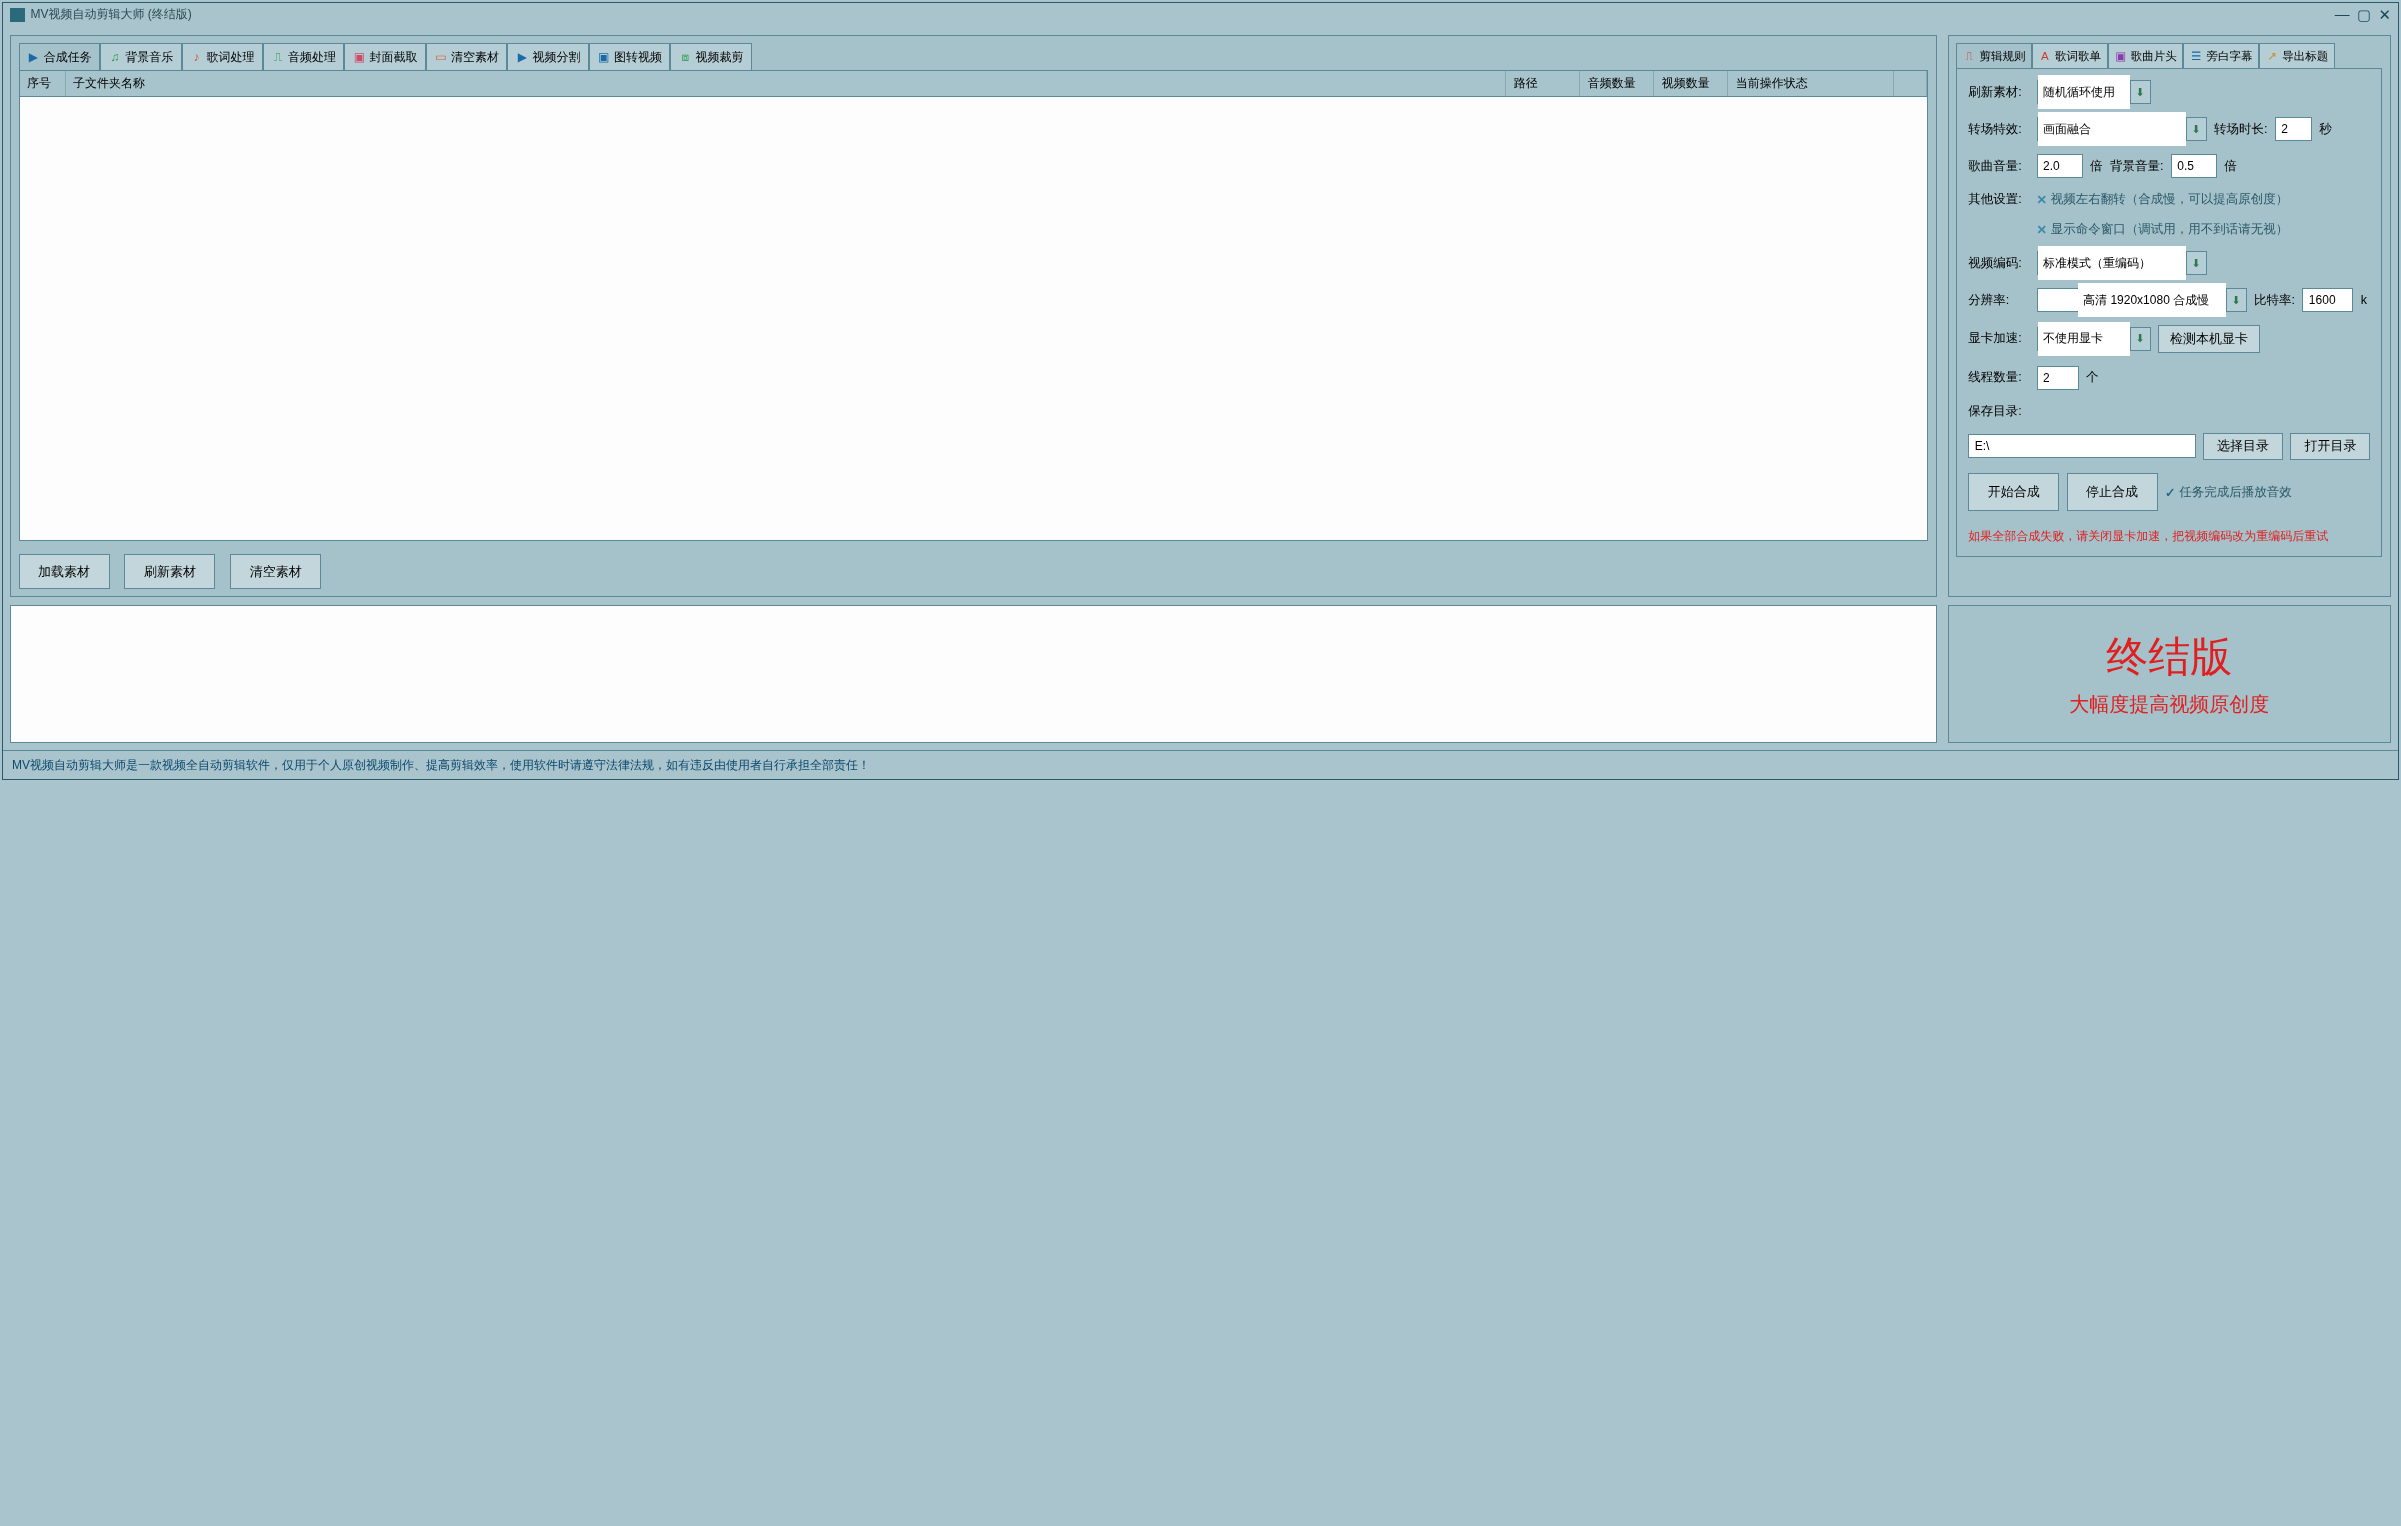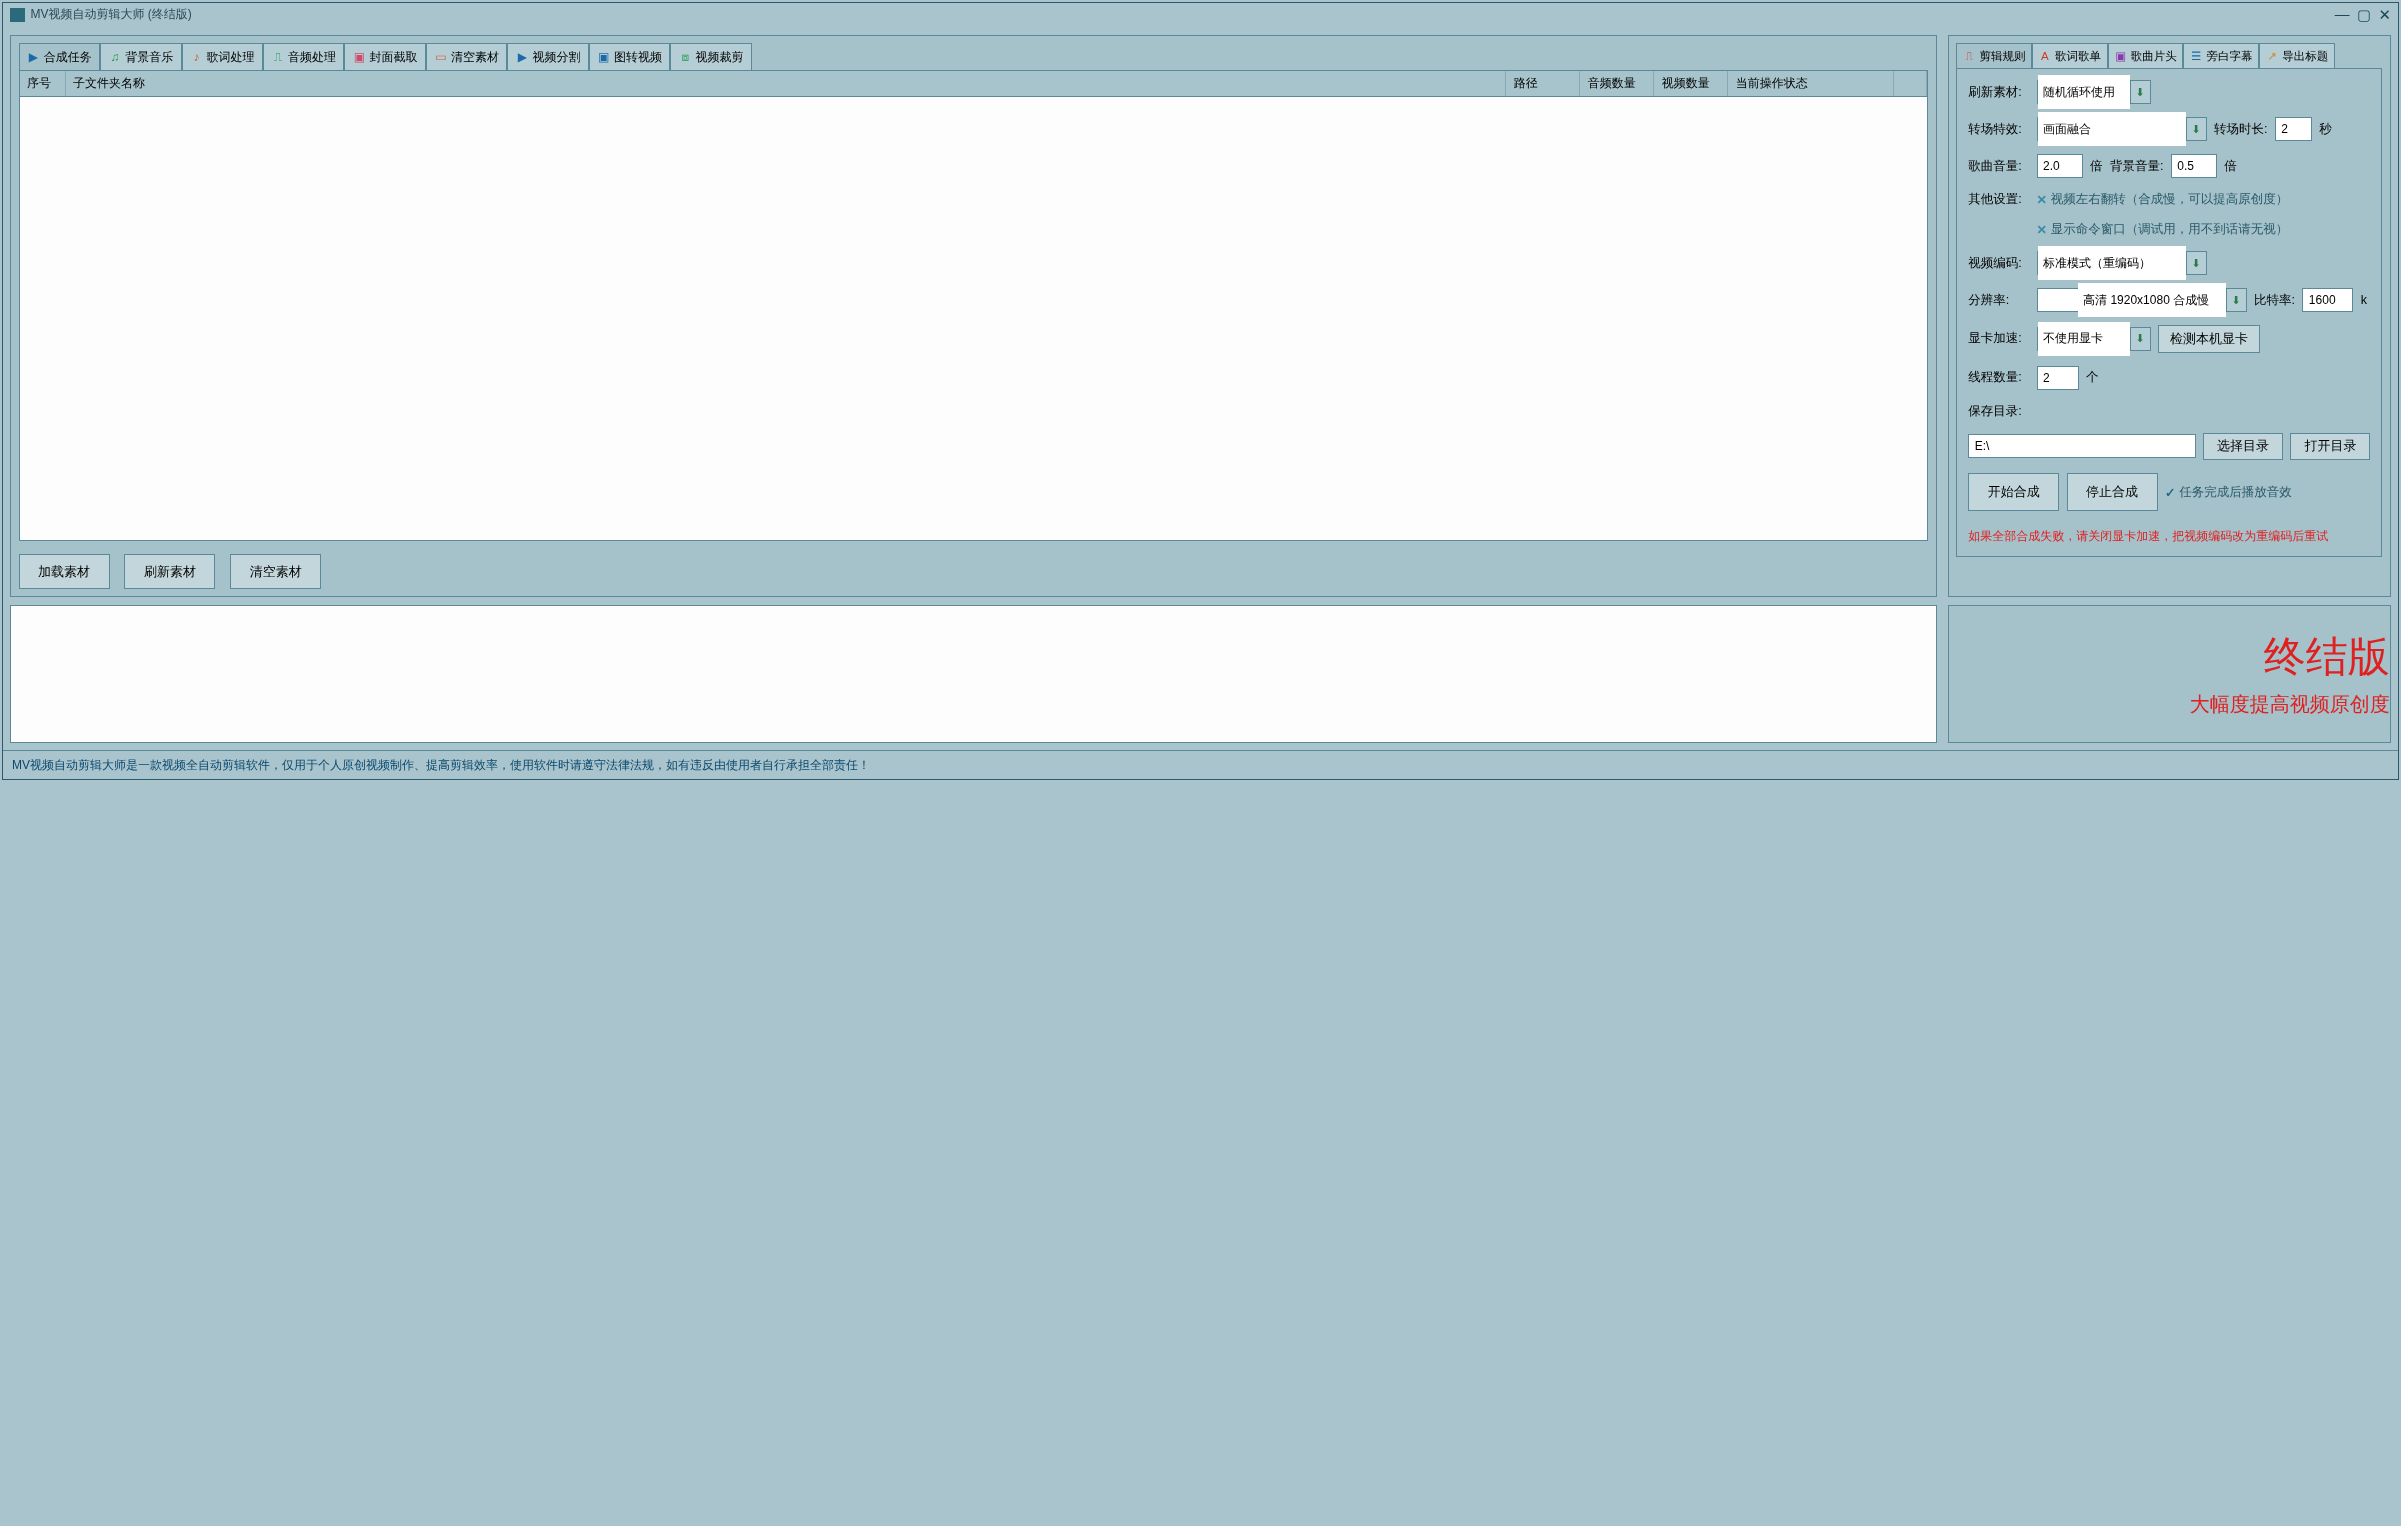--- a/index.html
+++ b/index.html
@@ -147,21 +147,21 @@
   border: 0.9px solid #5a8a9a;
   background: #fdfdfd;
   height: 138px;
 }
 .banner {
   border: 0.9px solid #5a8a9a;
   background: #a5c1c9;
   height: 138px;
   display: flex;
   flex-direction: column;
-  align-items: flex-end;
+  align-items: center;
   justify-content: center;
   color: #e02020;
 }
 .banner-big { font-size: 42px; font-weight: 400; font-family: "SimSun", serif; }
 .banner-sub { font-size: 20px; margin-top: 5.5px; }
 .footer {
   padding: 5.5px 9.2px;
   color: #0c4a6e;
   font-size: 12px;
   border-top: 0.9px solid #5a8a9a;

